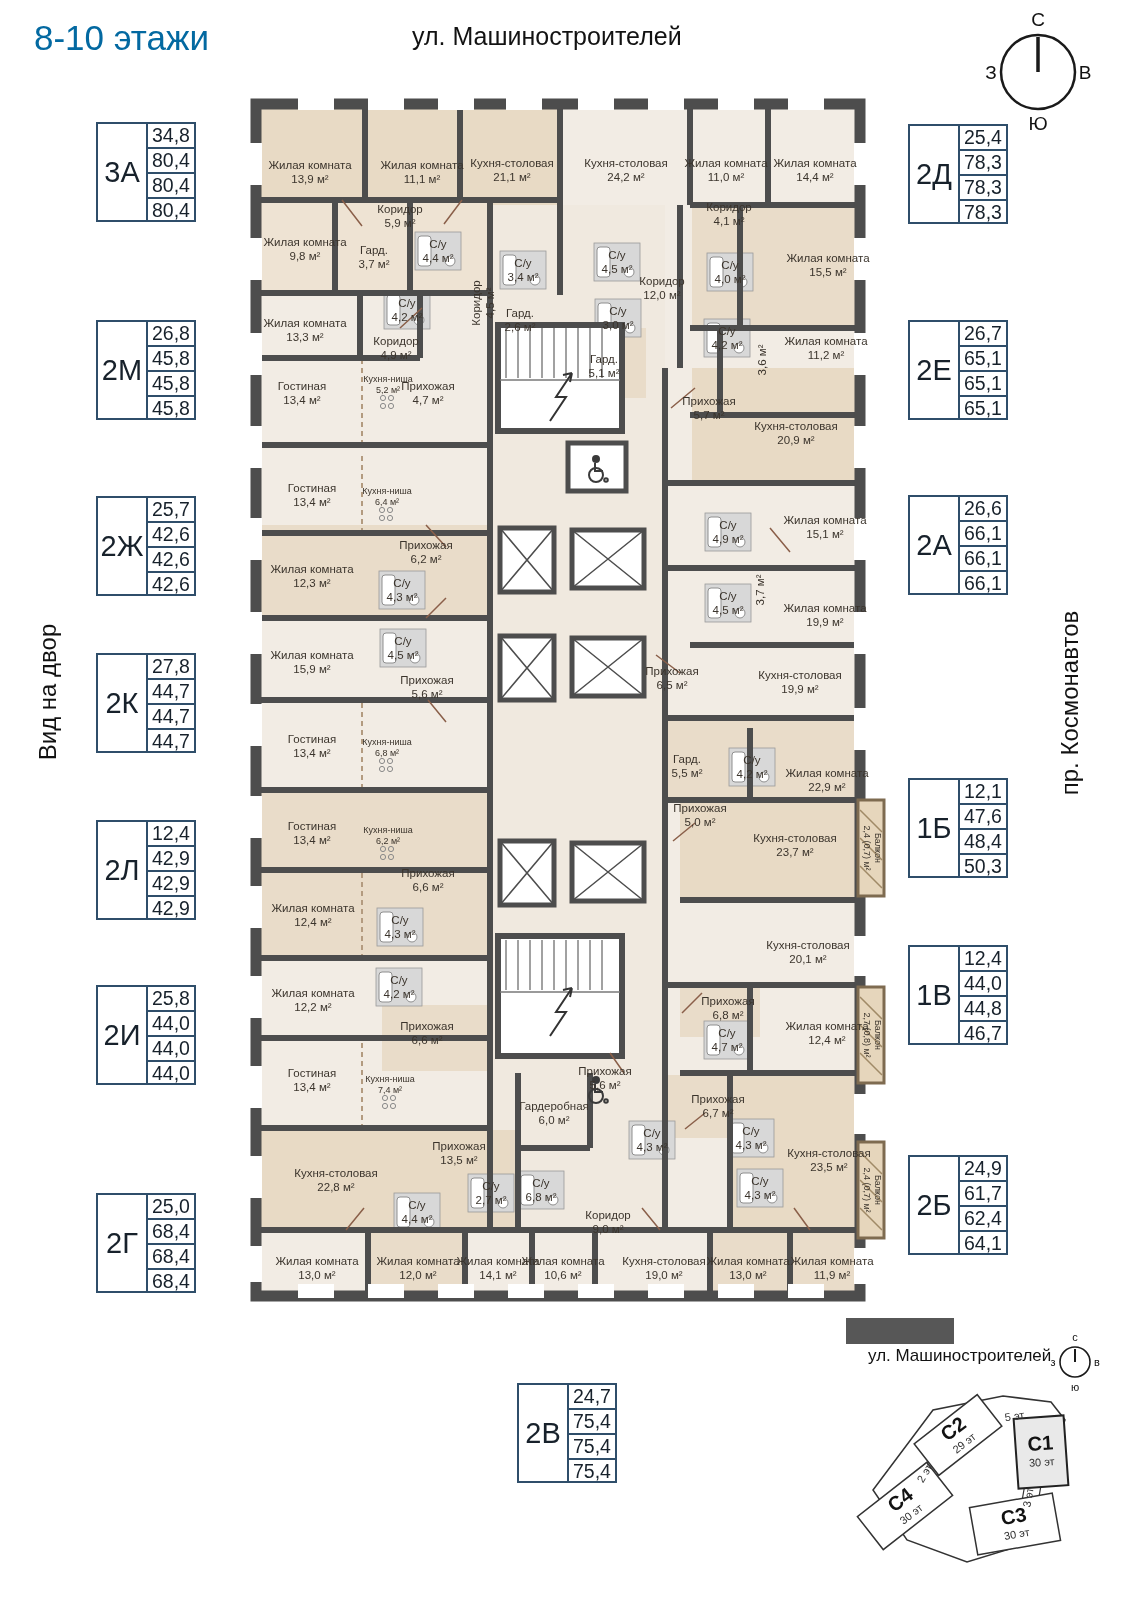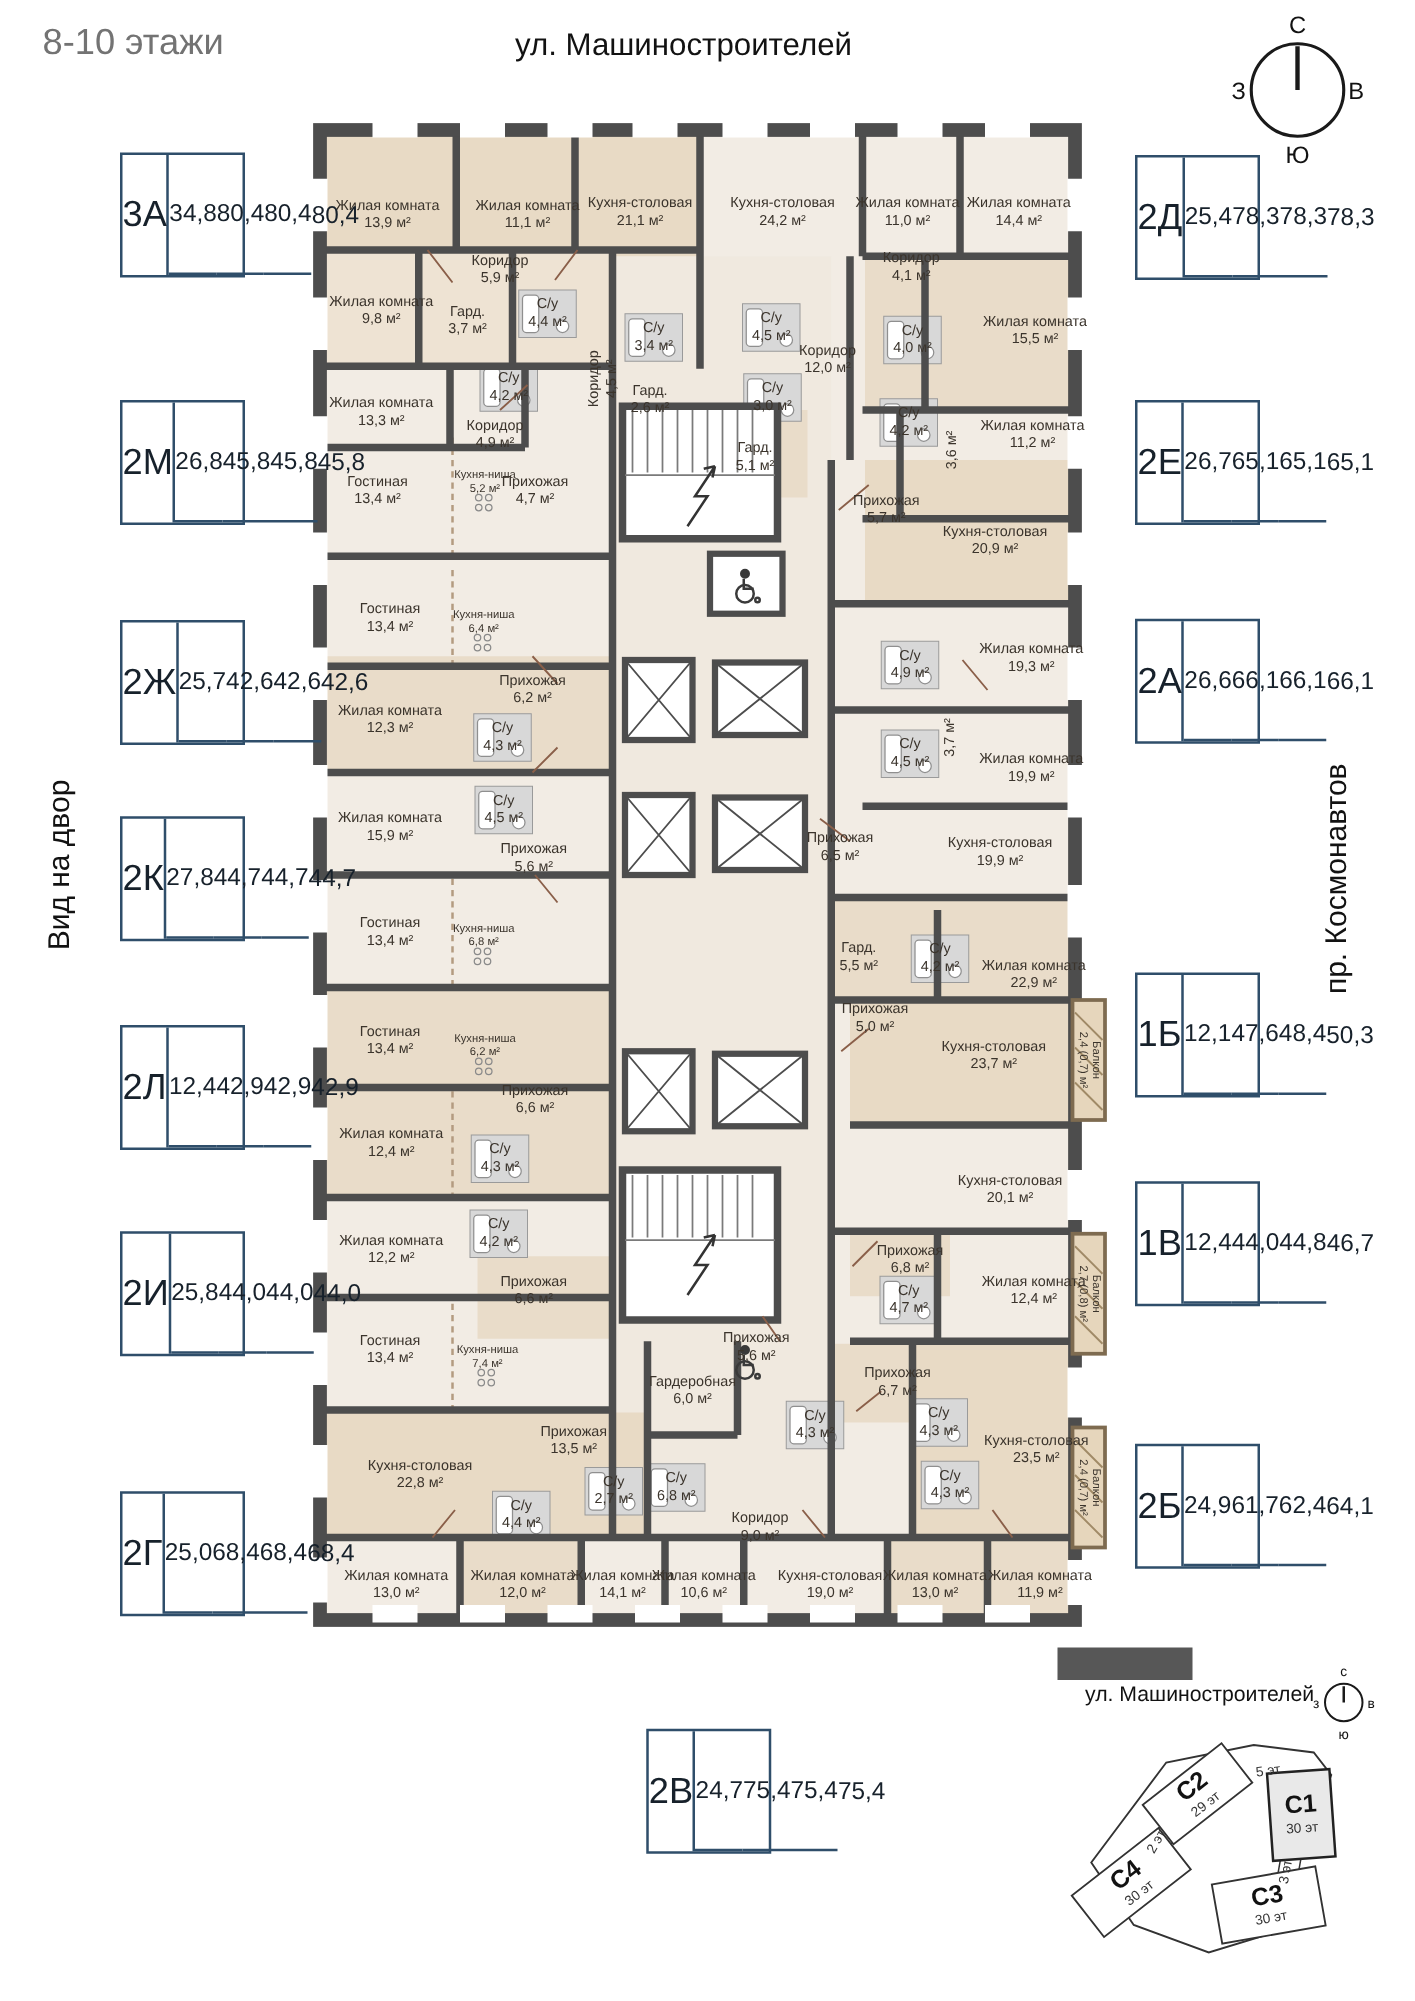--- a/index.html
+++ b/index.html
@@ -1,30 +1,30 @@
 <!DOCTYPE html>
 <html><head>
 <meta charset="utf-8">
 <style>
   *{margin:0;padding:0;box-sizing:border-box}
   html,body{width:1132px;height:1601px}
   body{position:relative;background:#fff;font-family:"Liberation Sans",sans-serif;overflow:hidden;color:#1c1c1c}
   .abs{position:absolute}
-  #page-title{left:34px;top:18px;font-size:29px;color:#737373}
+  #page-title{left:34px;top:18px;font-size:35px;color:#0369a1}
   #street-top{left:412px;top:22px;font-size:25px;color:#121212}
   .vlabel{font-size:24px;transform:translate(-50%,-50%) rotate(-90deg);white-space:nowrap;color:#121212}
   #view-left{left:48px;top:692px}
   #avenue-right{left:1070px;top:703px}
   #plan-wrap{left:250px;top:88px;width:660px;height:1240px}
   #rooms{position:absolute;left:0;top:0;width:660px;height:1240px}
   .room-label{position:absolute;transform:translate(-50%,-50%);display:flex;flex-direction:column;align-items:center;font-size:11.5px;line-height:1.25;color:#3b342c;text-align:center;white-space:nowrap}
   .room-label.small{font-size:9px;line-height:1.2}
   .legend-box{position:absolute;width:100px;height:100px;border:2px solid #2f4e6a;background:#fff;display:flex}
   .legend-code{width:50px;border-right:2px solid #2f4e6a;display:flex;align-items:center;justify-content:center;font-size:29px;color:#17212b}
-  .legend-areas{flex:1;display:flex;}
+  .legend-areas{flex:1;display:flex;flex-direction:column}
   .legend-areas div{flex:1;border-bottom:2px solid #2f4e6a;display:flex;align-items:center;justify-content:center;font-size:19.5px;color:#17212b}
   .legend-areas div:last-child{border-bottom:none}
   #minimap-street{left:868px;top:1346px;font-size:17px;color:#121212}
   #adjacent-wall{left:846px;top:1318px;width:108px;height:26px;background:#575757}
 </style>
 </head>
 <body>
 
 <div class="abs" id="page-title">8-10 этажи</div>
 <div class="abs" id="street-top">ул. Машиностроителей</div>
@@ -389,21 +389,21 @@
       <div class="room-label" style="left: 152px; top: 502px;">
         <span>С/у</span>
         <span>4,3 м²</span>
       </div>
       <div class="room-label" style="left: 478px; top: 444px;">
         <span>С/у</span>
         <span>4,9 м²</span>
       </div>
       <div class="room-label" style="left: 575px; top: 439px;">
         <span>Жилая комната</span>
-        <span>19,3 м²</span>
+        <span>15,1 м²</span>
       </div>
       <div class="room-label" style="left: 62px; top: 574px;">
         <span>Жилая комната</span>
         <span>15,9 м²</span>
       </div>
       <div class="room-label" style="left: 153px; top: 560px;">
         <span>С/у</span>
         <span>4,5 м²</span>
       </div>
       <div class="room-label" style="left: 510px; top: 502px; transform: translate(-50%, -50%) rotate(-90deg);">

